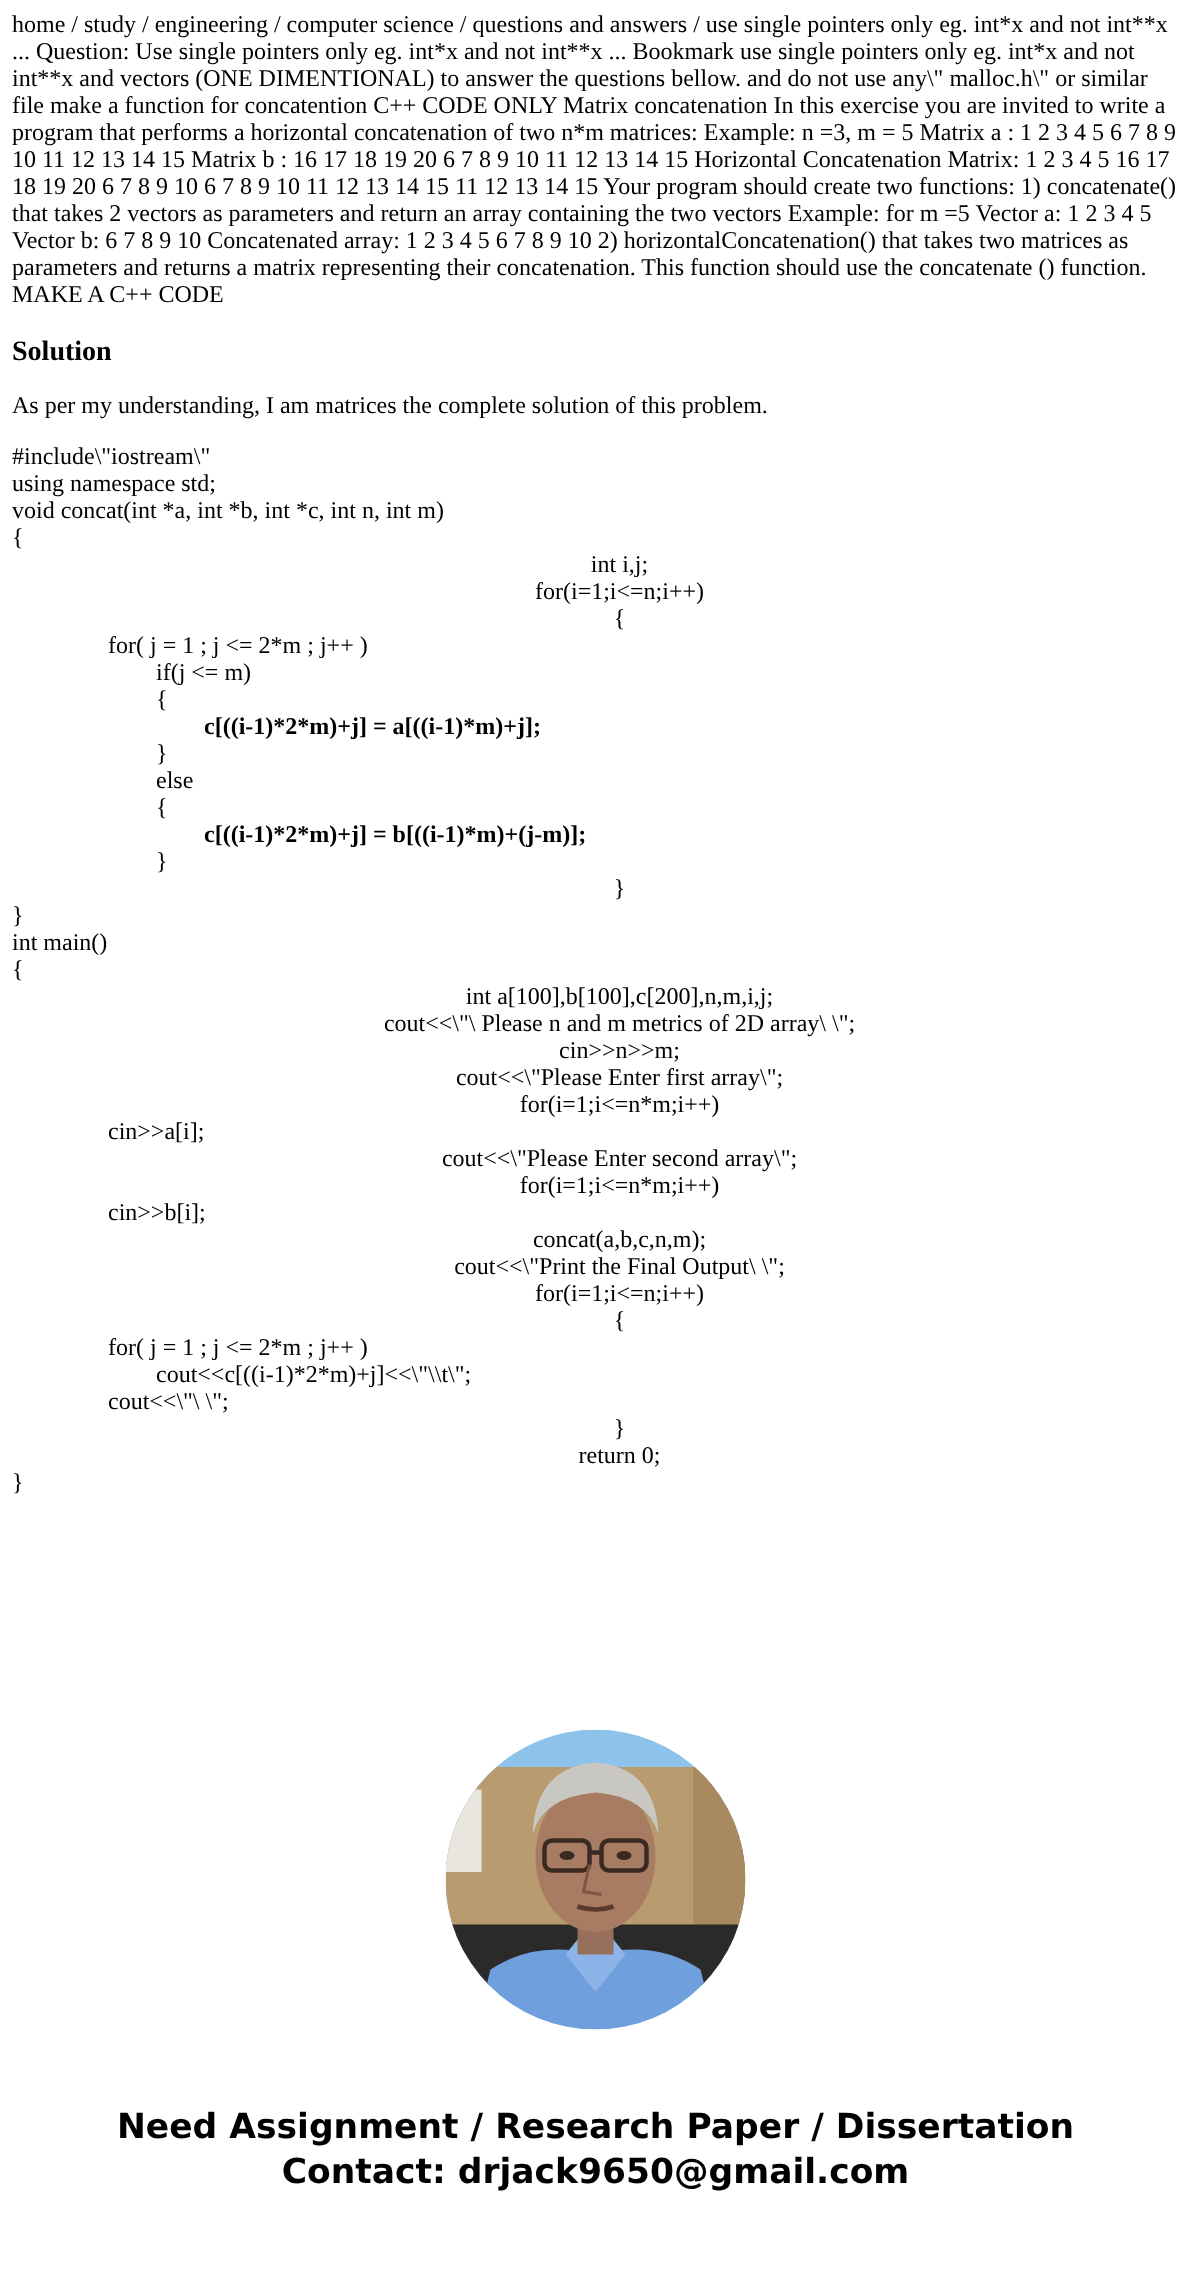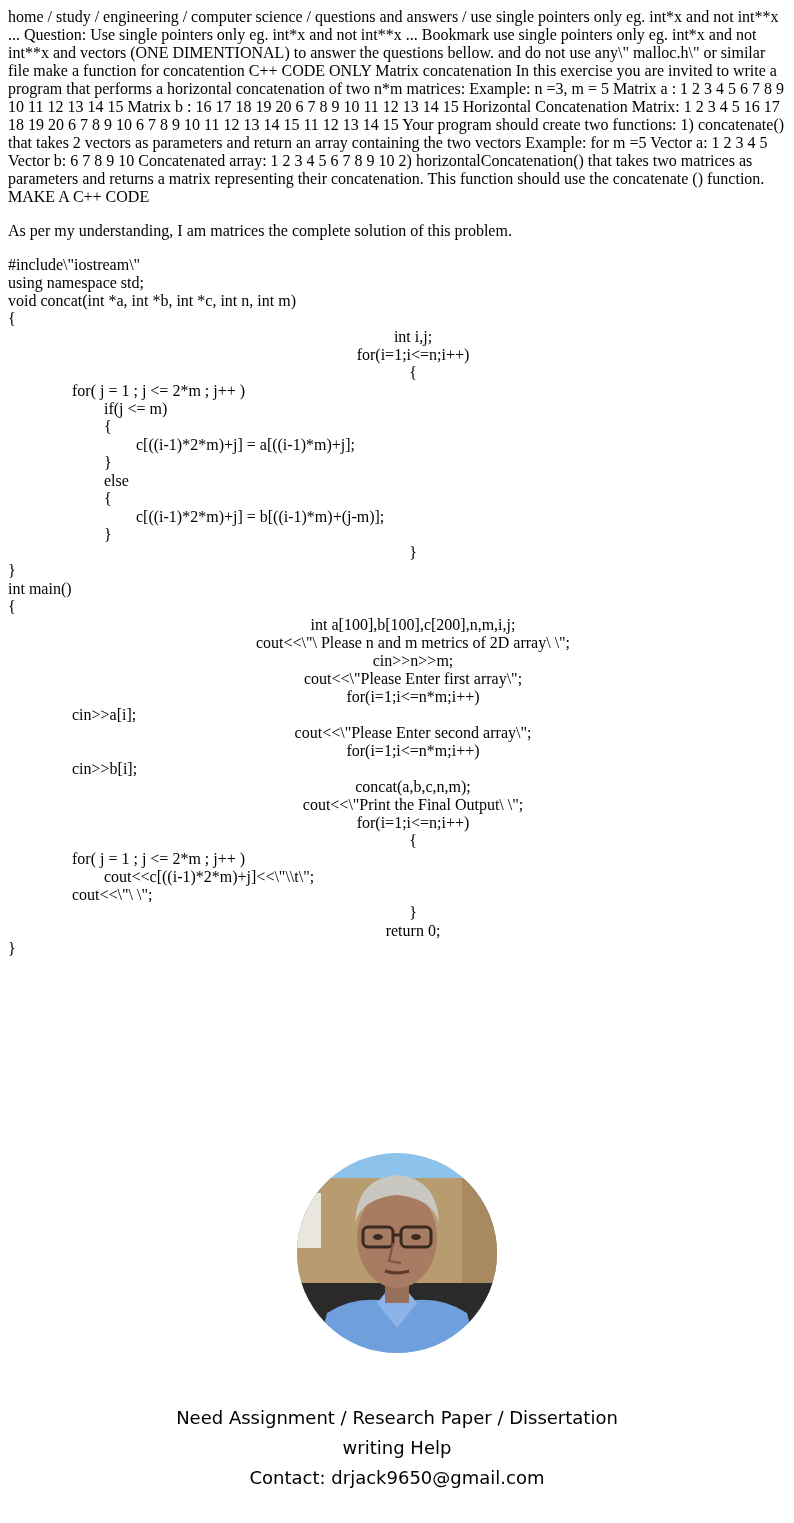--- a/index.html
+++ b/index.html
@@ -38,51 +38,52 @@
       white-space: pre;
     }
     .code-line {
       display: block;
       height: 18px;
       white-space: pre;
     }
     .ind1 { padding-left: 32px; text-align: center; }
     .ind2 { padding-left: 64px; }
     .ind3 { padding-left: 96px; }
-    .ind4 { padding-left: 128px; }
+    .ind4 { padding-left: 128px; font-weight: bold; }
     .avatar-wrap {
       position: absolute;
       left: 297px;
       top: 1153px;
       width: 200px;
       height: 200px;
       border-radius: 50%;
       overflow: hidden;
     }
     .avatar-wrap svg { display: block; }
     .promo {
       position: absolute;
       left: 0;
       top: 1403px;
       width: 794px;
       text-align: center;
       font-family: "DejaVu Sans", sans-serif;
-      font-weight: normal;
-      font-size: 18px;
+      font-weight: bold;
+      font-size: 23px;
       line-height: 30px;
       color: #000000;
     }
     .promo span { display: block; }
   </style>
 </head>
 <body>
 
 <div class="content">
   <p class="question">home / study / engineering / computer science / questions and answers / use single pointers only eg. int*x and not int**x ... Question: Use single pointers only eg. int*x and not int**x ... Bookmark use single pointers only eg. int*x and not int**x and vectors (ONE DIMENTIONAL) to answer the questions bellow. and do not use any\" malloc.h\" or similar file make a function for concatention C++ CODE ONLY Matrix concatenation In this exercise you are invited to write a program that performs a horizontal concatenation of two n*m matrices: Example: n =3, m = 5 Matrix a : 1 2 3 4 5 6 7 8 9 10 11 12 13 14 15 Matrix b : 16 17 18 19 20 6 7 8 9 10 11 12 13 14 15 Horizontal Concatenation Matrix: 1 2 3 4 5 16 17 18 19 20 6 7 8 9 10 6 7 8 9 10 11 12 13 14 15 11 12 13 14 15 Your program should create two functions: 1) concatenate() that takes 2 vectors as parameters and return an array containing the two vectors Example: for m =5 Vector a: 1 2 3 4 5 Vector b: 6 7 8 9 10 Concatenated array: 1 2 3 4 5 6 7 8 9 10 2) horizontalConcatenation() that takes two matrices as parameters and returns a matrix representing their concatenation. This function should use the concatenate () function. MAKE A C++ CODE</p>
 
+  <h3 class="solution-heading">Solution</h3>
 
   <p class="intro">As per my understanding, I am matrices the complete solution of this problem.</p>
 
   <div class="code" id="code-block"><span class="code-line">#include\"iostream\"</span><span class="code-line">using namespace std;</span><span class="code-line">void concat(int *a, int *b, int *c, int n, int m)</span><span class="code-line">{</span><span class="code-line ind1">int i,j;</span><span class="code-line ind1">for(i=1;i&lt;=n;i++)</span><span class="code-line ind1">{</span><span class="code-line ind2">for( j = 1 ; j &lt;= 2*m ; j++ )</span><span class="code-line ind3">if(j &lt;= m)</span><span class="code-line ind3">{</span><span class="code-line ind4">c[((i-1)*2*m)+j] = a[((i-1)*m)+j];</span><span class="code-line ind3">}</span><span class="code-line ind3">else</span><span class="code-line ind3">{</span><span class="code-line ind4">c[((i-1)*2*m)+j] = b[((i-1)*m)+(j-m)];</span><span class="code-line ind3">}</span><span class="code-line ind1">}</span><span class="code-line">}</span><span class="code-line">int main()</span><span class="code-line">{</span><span class="code-line ind1">int a[100],b[100],c[200],n,m,i,j;</span><span class="code-line ind1">cout&lt;&lt;\"\ Please n and m metrics of 2D array\ \";</span><span class="code-line ind1">cin&gt;&gt;n&gt;&gt;m;</span><span class="code-line ind1">cout&lt;&lt;\"Please Enter first array\";</span><span class="code-line ind1">for(i=1;i&lt;=n*m;i++)</span><span class="code-line ind2">cin&gt;&gt;a[i];</span><span class="code-line ind1">cout&lt;&lt;\"Please Enter second array\";</span><span class="code-line ind1">for(i=1;i&lt;=n*m;i++)</span><span class="code-line ind2">cin&gt;&gt;b[i];</span><span class="code-line ind1">concat(a,b,c,n,m);</span><span class="code-line ind1">cout&lt;&lt;\"Print the Final Output\ \";</span><span class="code-line ind1">for(i=1;i&lt;=n;i++)</span><span class="code-line ind1">{</span><span class="code-line ind2">for( j = 1 ; j &lt;= 2*m ; j++ )</span><span class="code-line ind3">cout&lt;&lt;c[((i-1)*2*m)+j]&lt;&lt;\"\\t\";</span><span class="code-line ind2">cout&lt;&lt;\"\ \";</span><span class="code-line ind1">}</span><span class="code-line ind1">return 0;</span><span class="code-line">}</span></div>
 </div>
 
 <div class="avatar-wrap">
   <svg width="200" height="200" viewBox="0 0 200 200">
     <rect x="0" y="0" width="200" height="200" fill="#8dc3ea"></rect>
     <rect x="0" y="25" width="200" height="120" fill="#b89b6e"></rect>
@@ -99,15 +100,14 @@
     <line x1="96" y1="82" x2="104" y2="82" stroke="#3a2a20" stroke-width="3"></line>
     <ellipse cx="81" cy="84" rx="5" ry="3" fill="#3a2a20"></ellipse>
     <ellipse cx="119" cy="84" rx="5" ry="3" fill="#3a2a20"></ellipse>
     <path d="M96 90 L92 108 L104 110" fill="none" stroke="#7a5642" stroke-width="2"></path>
     <path d="M88 118 Q100 122 112 118" fill="none" stroke="#5a3a2a" stroke-width="3"></path>
   </svg>
 </div>
 
 <div class="promo">
   <span>Need Assignment / Research Paper / Dissertation</span>
-  <span>writing Help</span>
   <span>Contact: drjack9650@gmail.com</span>
 </div>
 
 </body></html>

